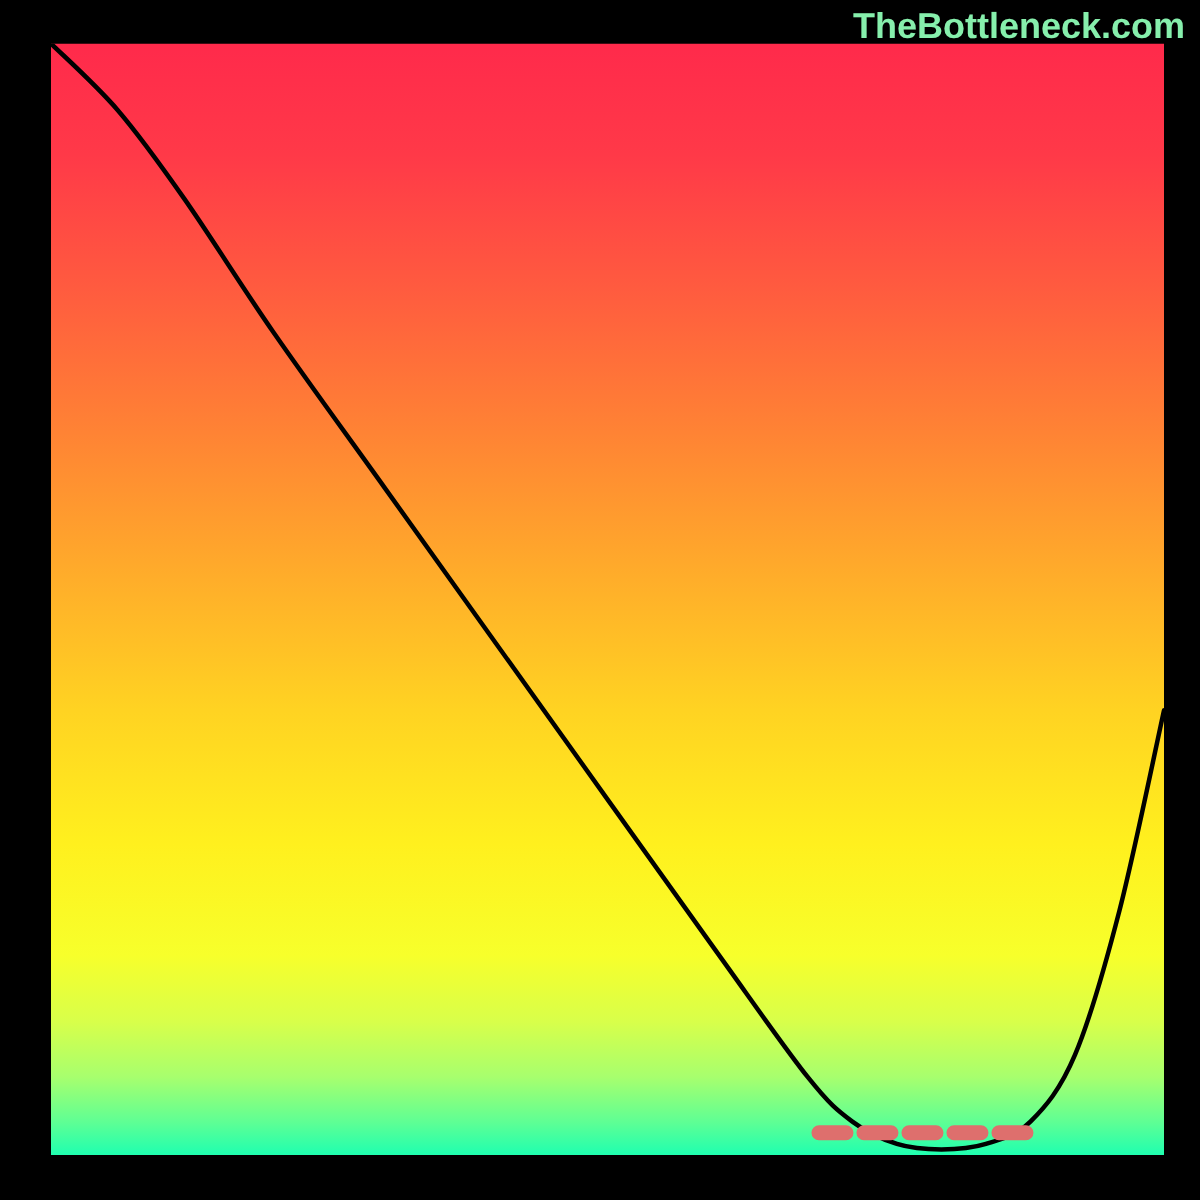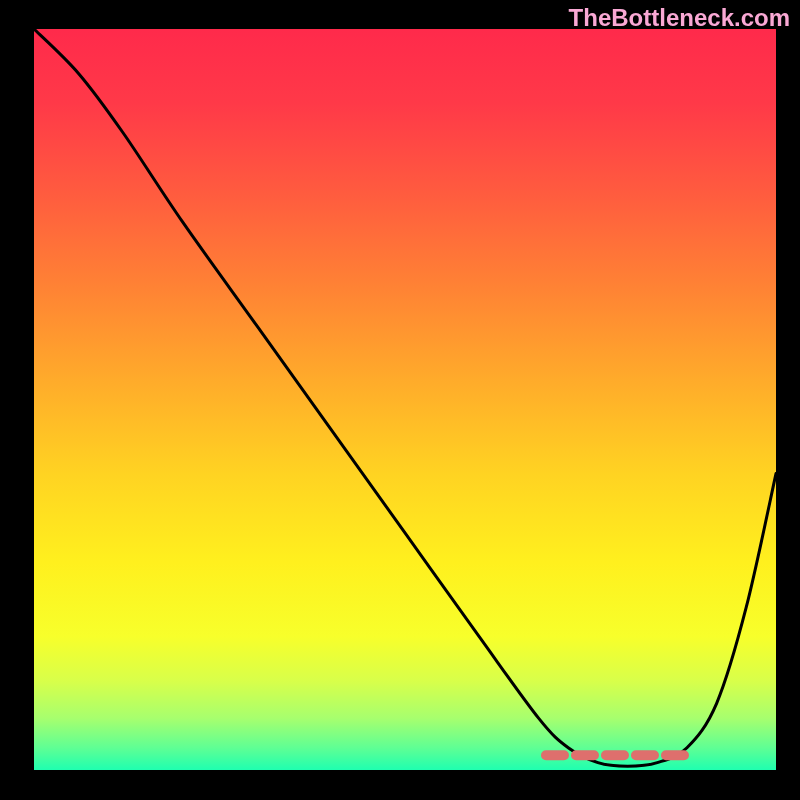--- a/index.html
+++ b/index.html
@@ -10,21 +10,21 @@
     height: 800px;
     background: #000;
   }
   .watermark {
     position: absolute;
     top: 4px;
     right: 10px;
     font-family: Arial, Helvetica, sans-serif;
     font-size: 24px;
     font-weight: 600;
-    color: #f9a8d4;
+    color: #86efac;
     letter-spacing: 0px;
   }
   .plot {
     position: absolute;
     left: 34px;
     top: 29px;
     width: 742px;
     height: 741px;
   }
   .plot svg {

